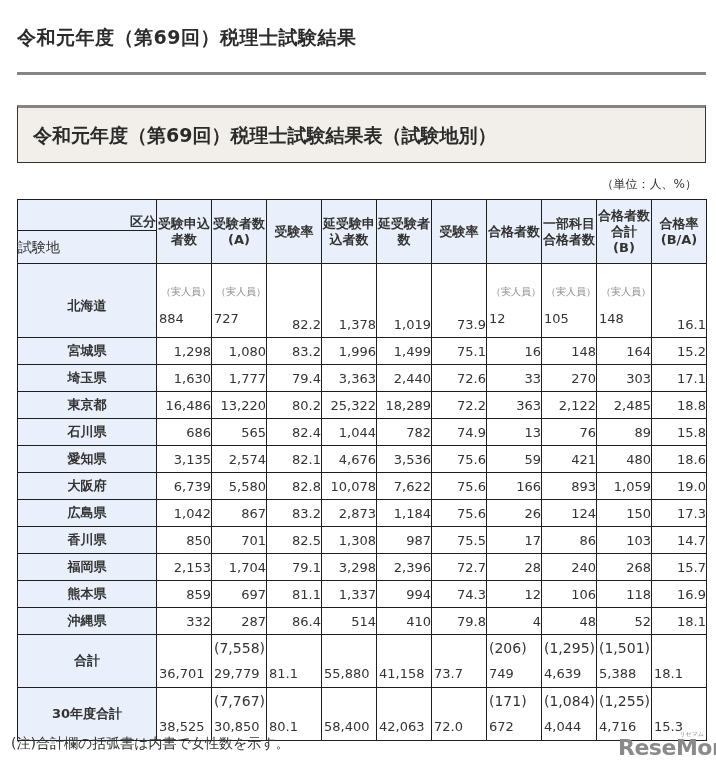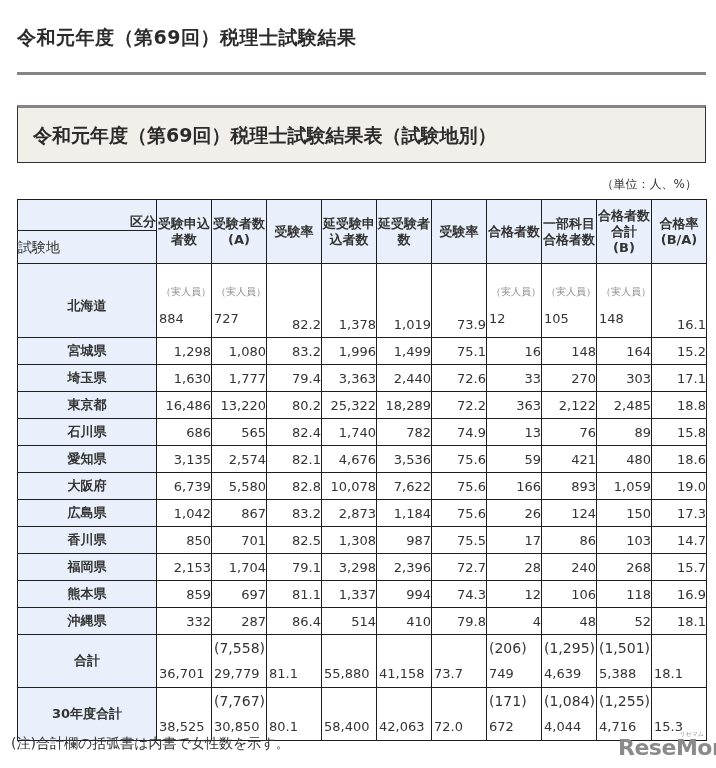--- a/index.html
+++ b/index.html
@@ -219,21 +219,21 @@
       <td>2,122</td>
       <td>2,485</td>
       <td>18.8</td>
     </tr>
 
     <tr>
       <th class="rg">石川県</th>
       <td>686</td>
       <td>565</td>
       <td>82.4</td>
-      <td>1,740</td>
+      <td>1,044</td>
       <td>782</td>
       <td>74.9</td>
       <td>13</td>
       <td>76</td>
       <td>89</td>
       <td>15.8</td>
     </tr>
 
     <tr>
       <th class="rg">愛知県</th>

